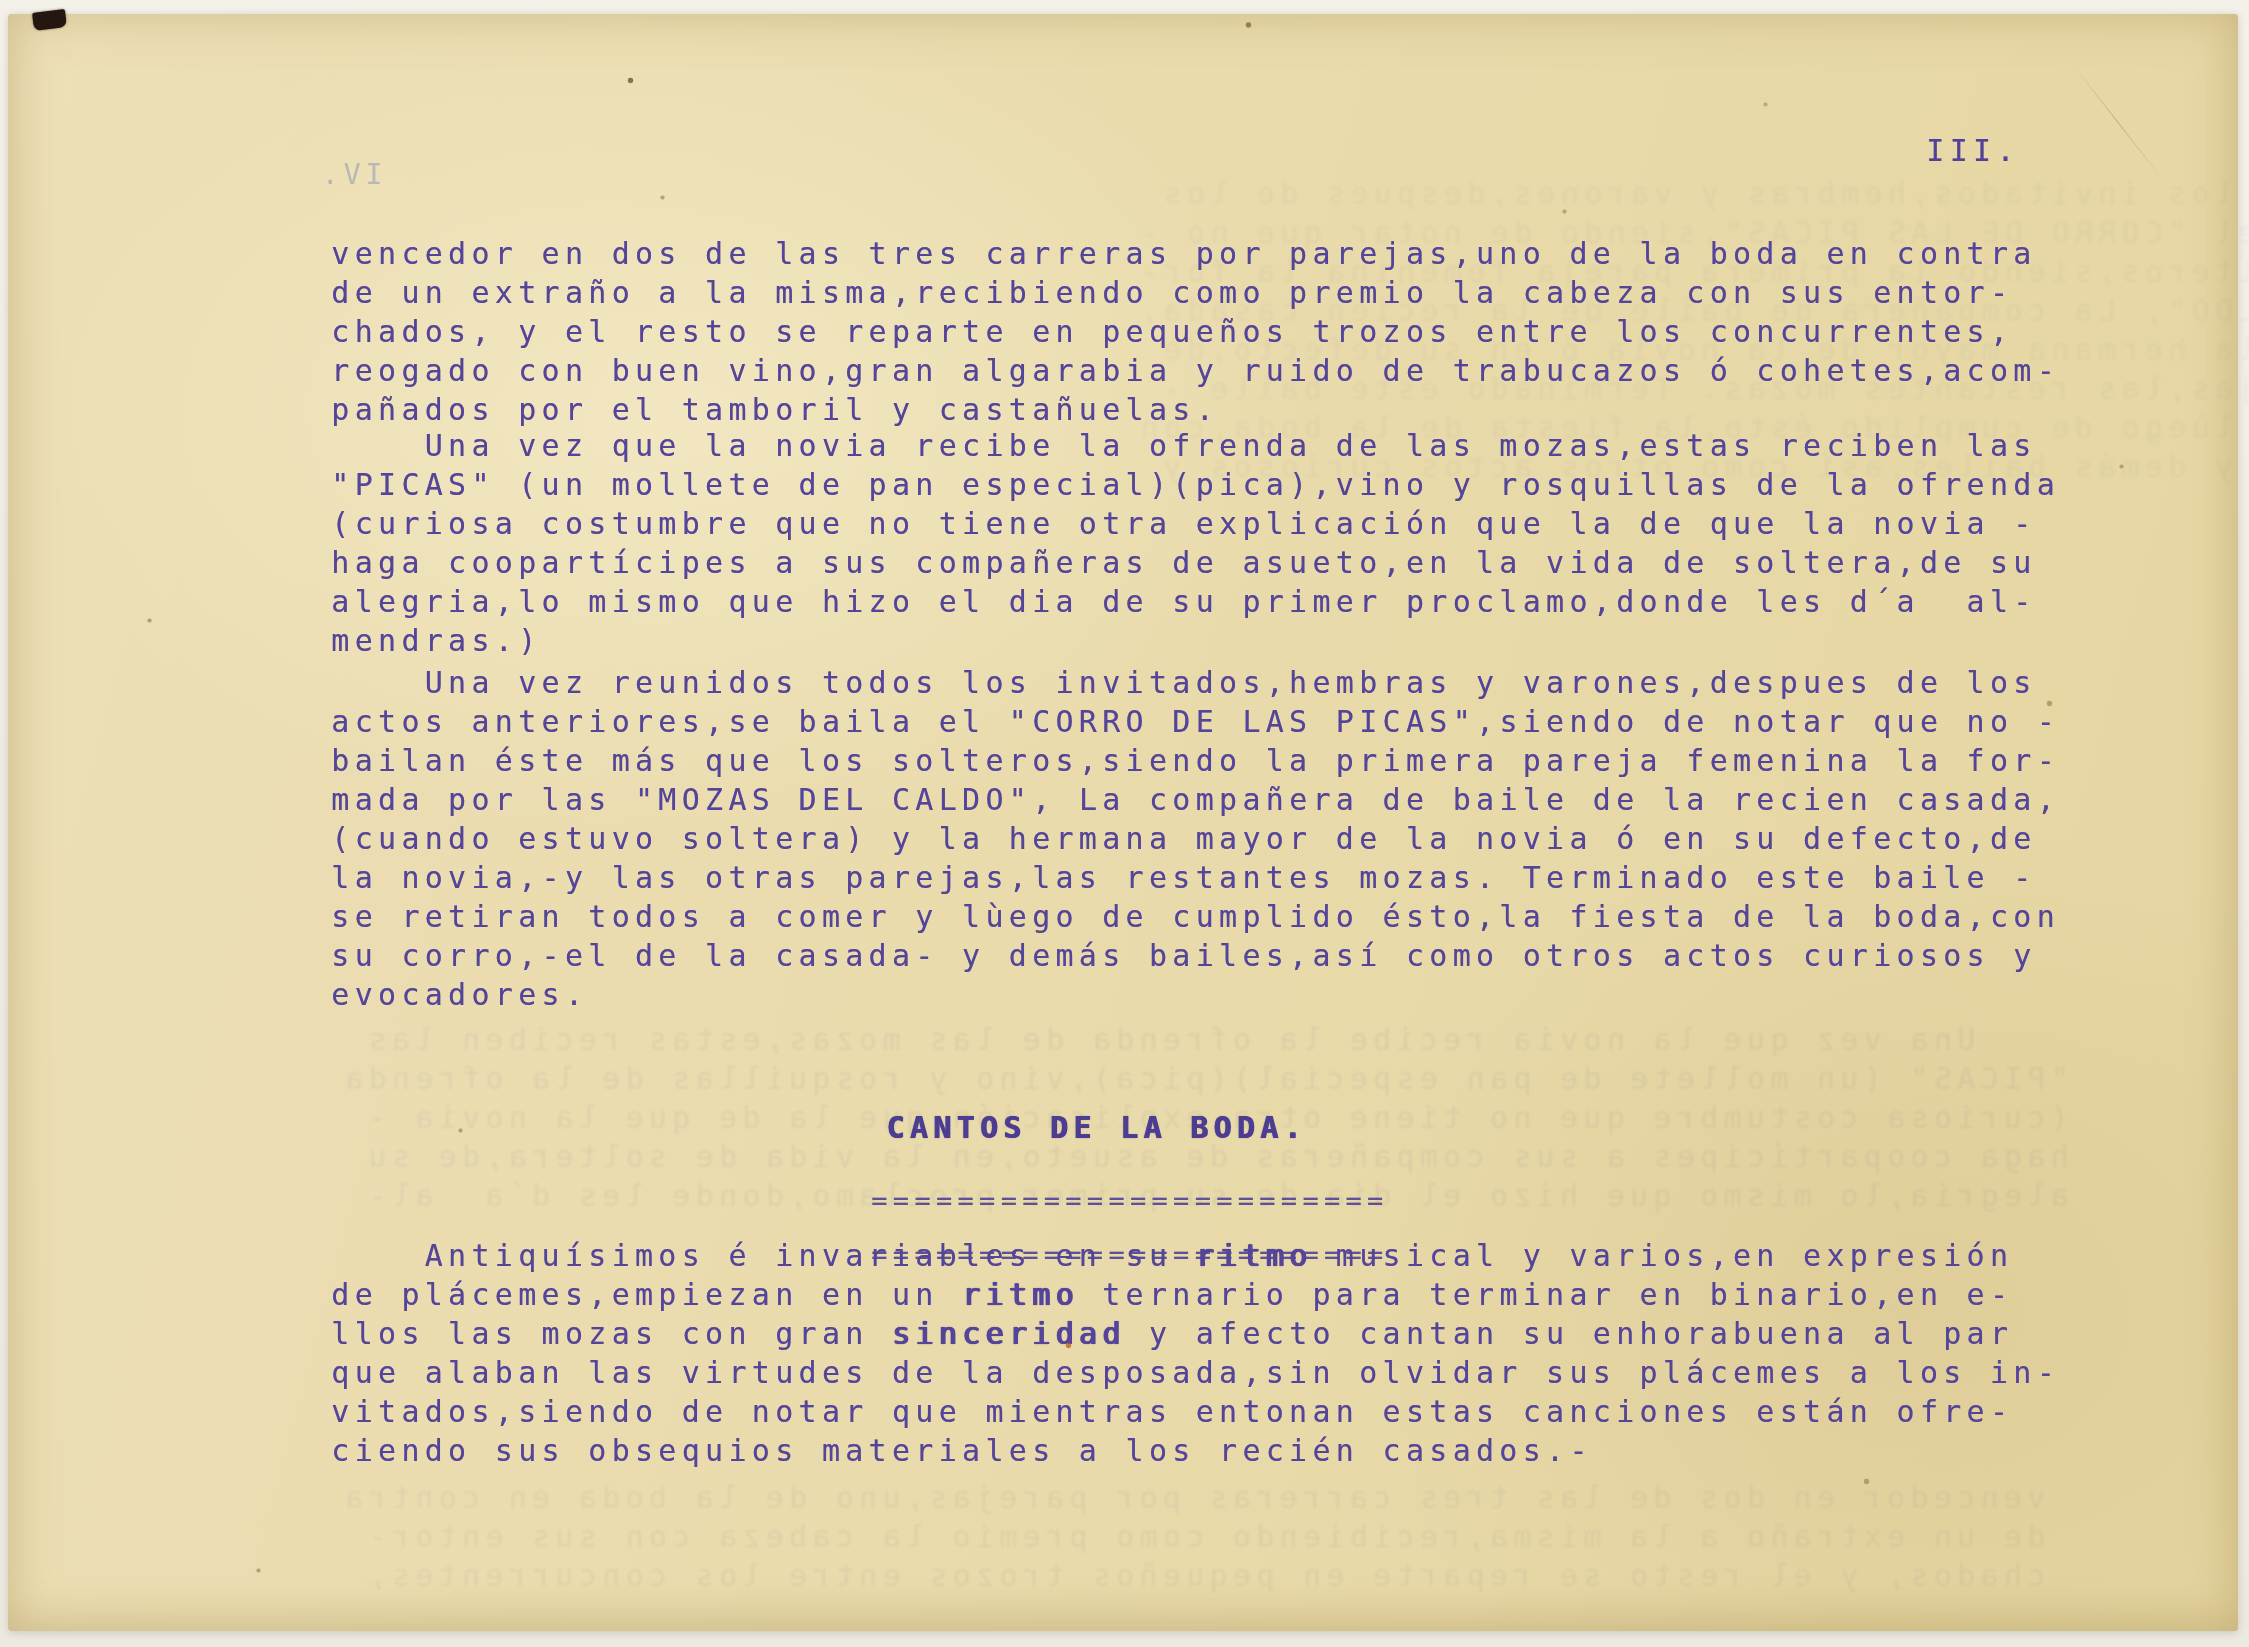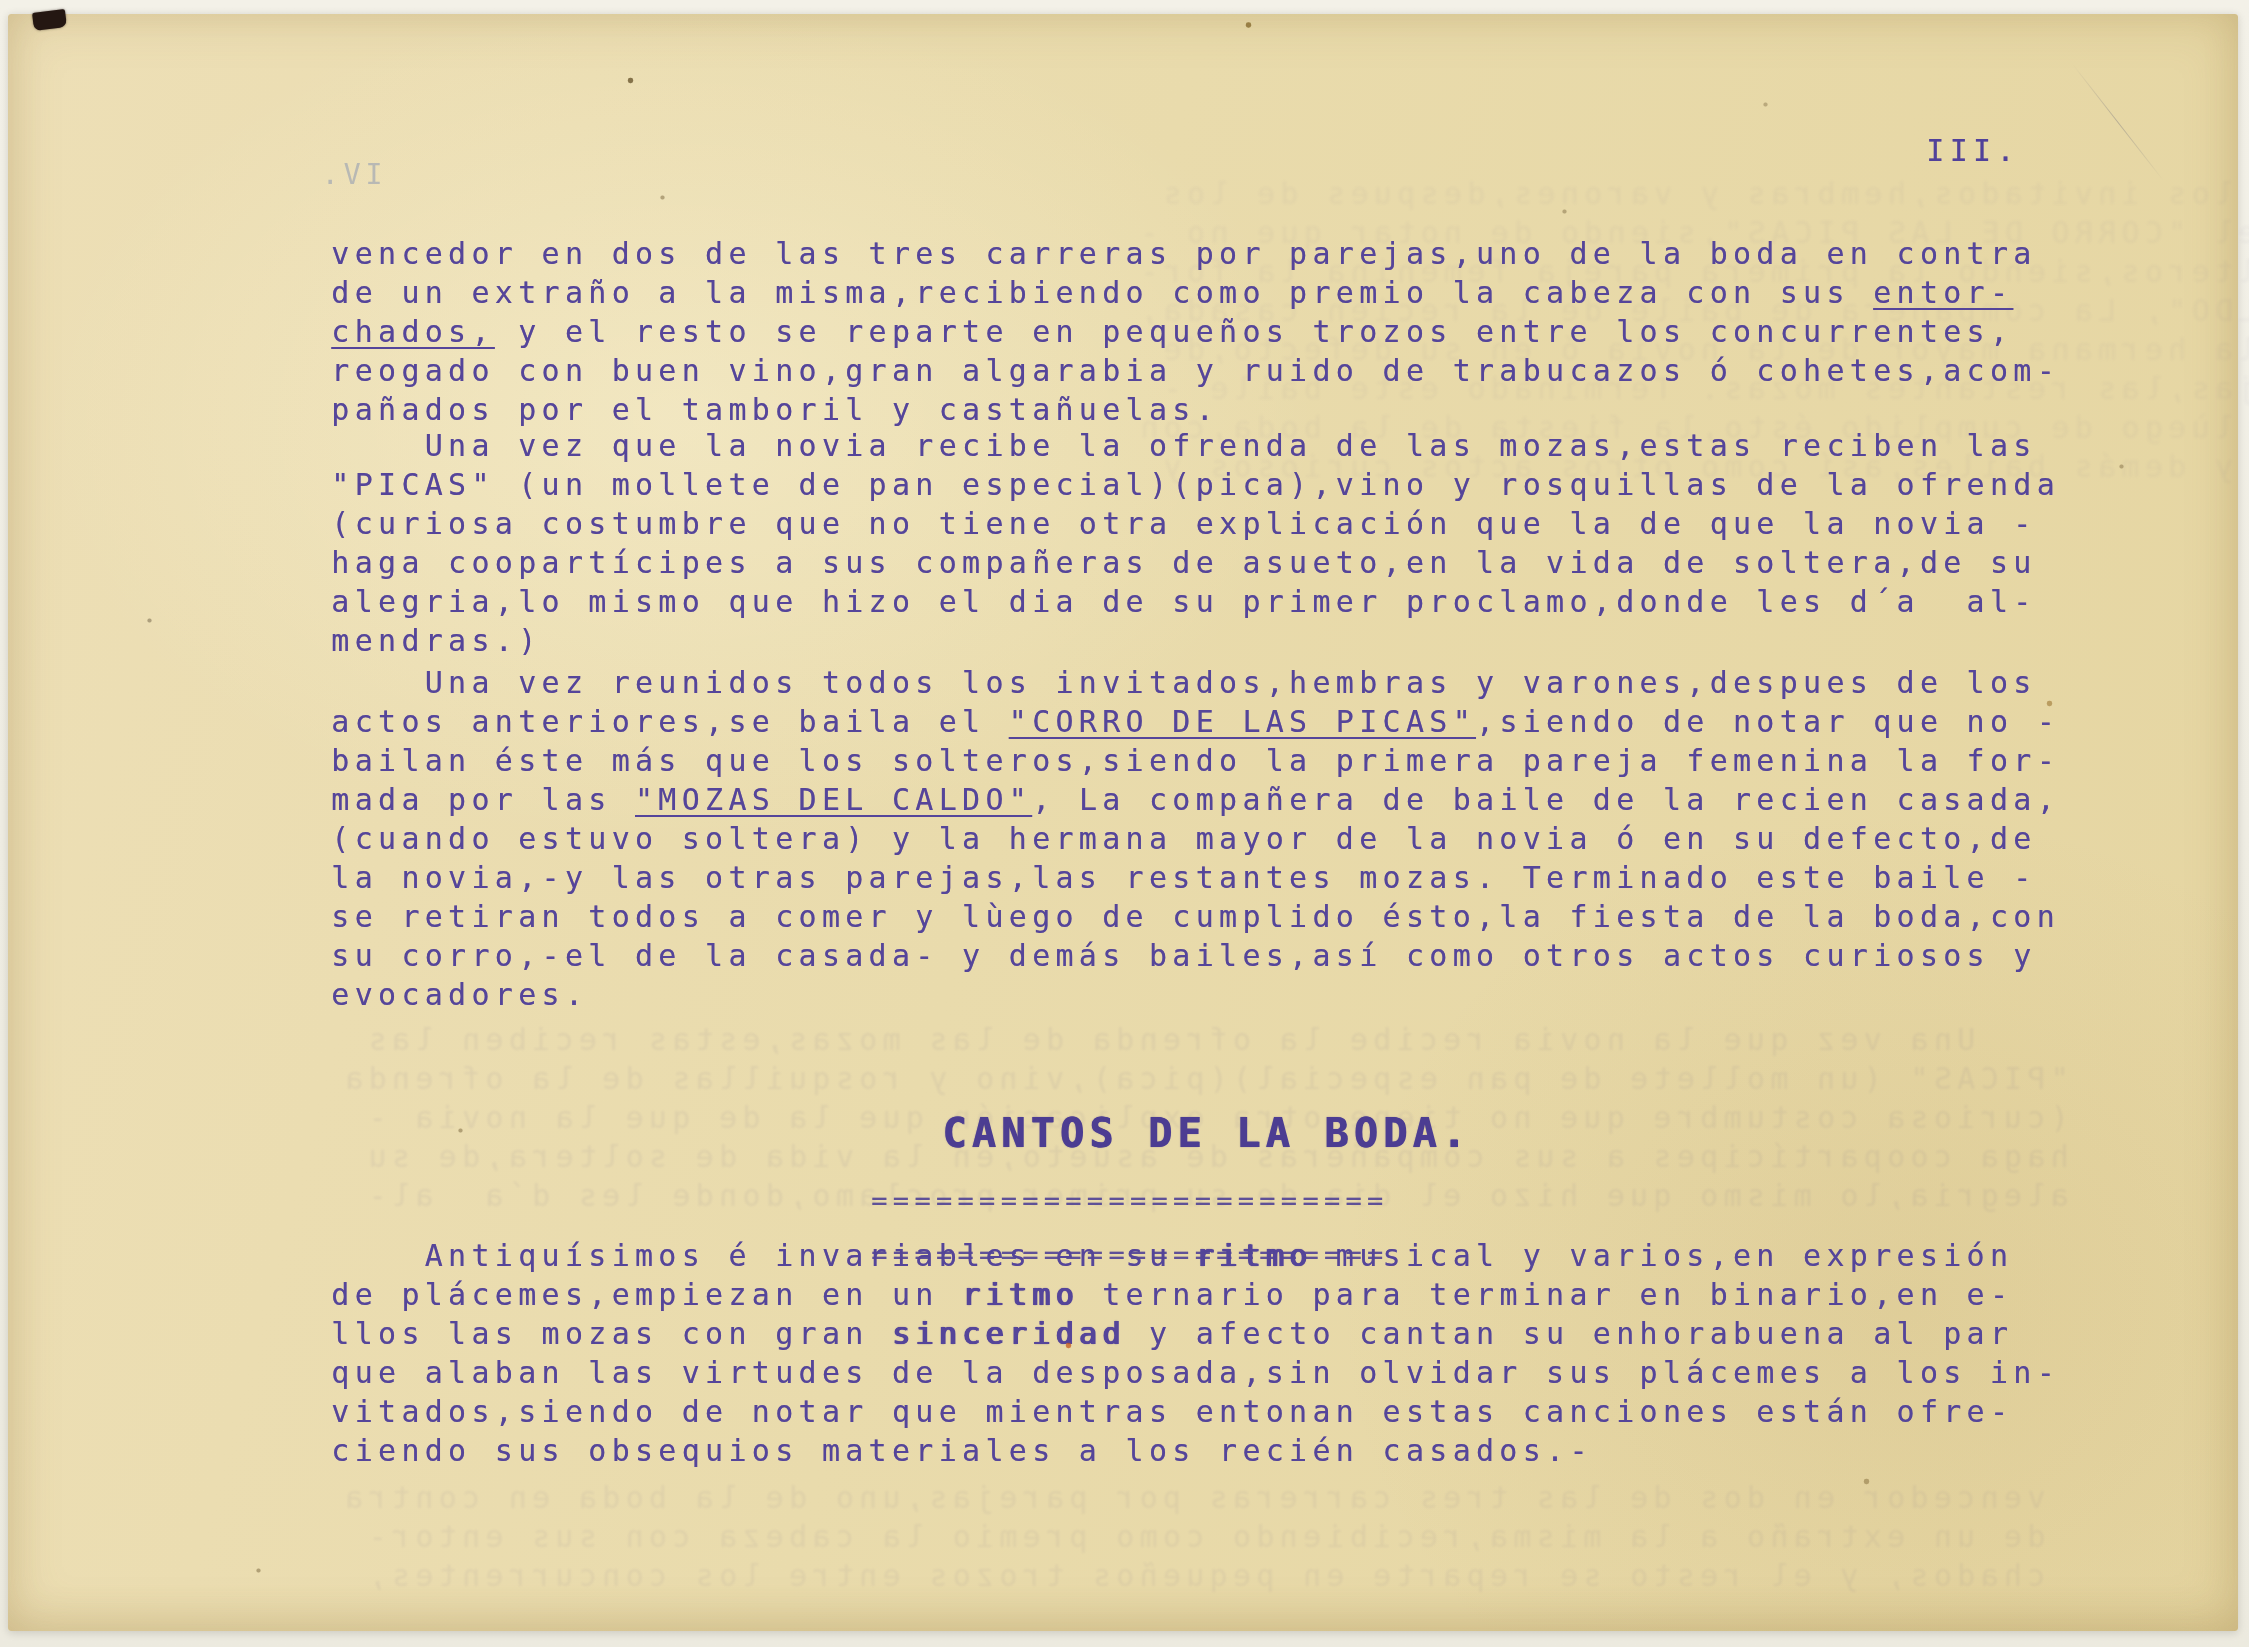--- a/index.html
+++ b/index.html
@@ -21,31 +21,31 @@
     border-radius:3px;
   }
   .typed-layer{position:absolute;left:0;top:8px;width:100%;height:100%;}
   .para{
     position:absolute;left:323px;width:1774px;
     color:#55459a;
     font-size:30px;line-height:39px;letter-spacing:5.3px;white-space:pre;
     text-shadow:0 0 0.6px rgba(86,71,152,.55);
   }
   .tline{height:39px;}
-  .u{text-decoration:underline;text-decoration-thickness:2.1px;text-underline-offset:5.3px;}
+  .u{text-decoration-thickness:2.1px;text-underline-offset:5.3px;}
   .b{font-weight:400;text-shadow:1.2px 0 0 currentColor,-0.6px 0 0 currentColor,0 0 1.2px rgba(70,55,140,.8);}
   .page-number{
     position:absolute;left:1902px;top:119px;color:#51419a;
     font-size:30px;letter-spacing:5.3px;white-space:pre;
     text-shadow:0 0 0.6px rgba(86,71,152,.6);
     margin-left:16px;
   }
   .heading{
-    position:absolute;left:934px;top:1096px;color:#4c3d92;
-    font-size:40px;letter-spacing:5.3px;white-space:pre;font-weight:700;
+    position:absolute;left:878px;top:1096px;color:#4c3d92;
+    font-size:30px;letter-spacing:5.3px;white-space:pre;font-weight:700;
     text-shadow:0.9px 0 0 currentColor,0 0 1.2px rgba(70,55,140,.6);
     text-align:center;
   }
   .heading-rule{
     position:absolute;left:863px;top:1142px;color:rgba(84,69,150,.85);
     font-size:27px;line-height:18px;letter-spacing:5.3px;white-space:pre;
     text-shadow:0 0 0.6px rgba(86,71,152,.5);
   }
   .ghost{
     position:absolute;transform:scaleX(-1);filter:blur(1.3px);opacity:.08;

